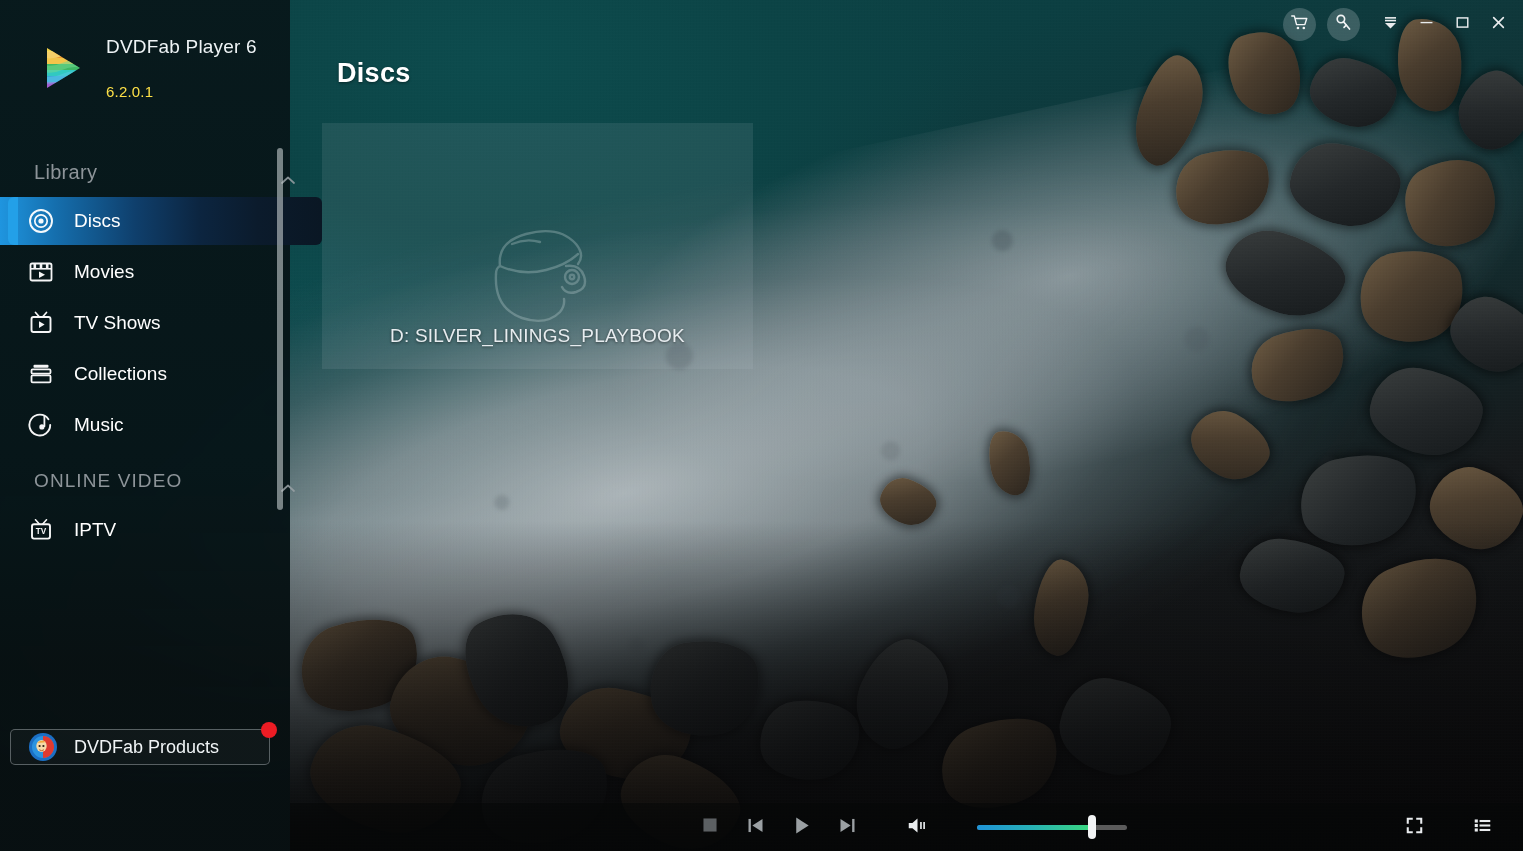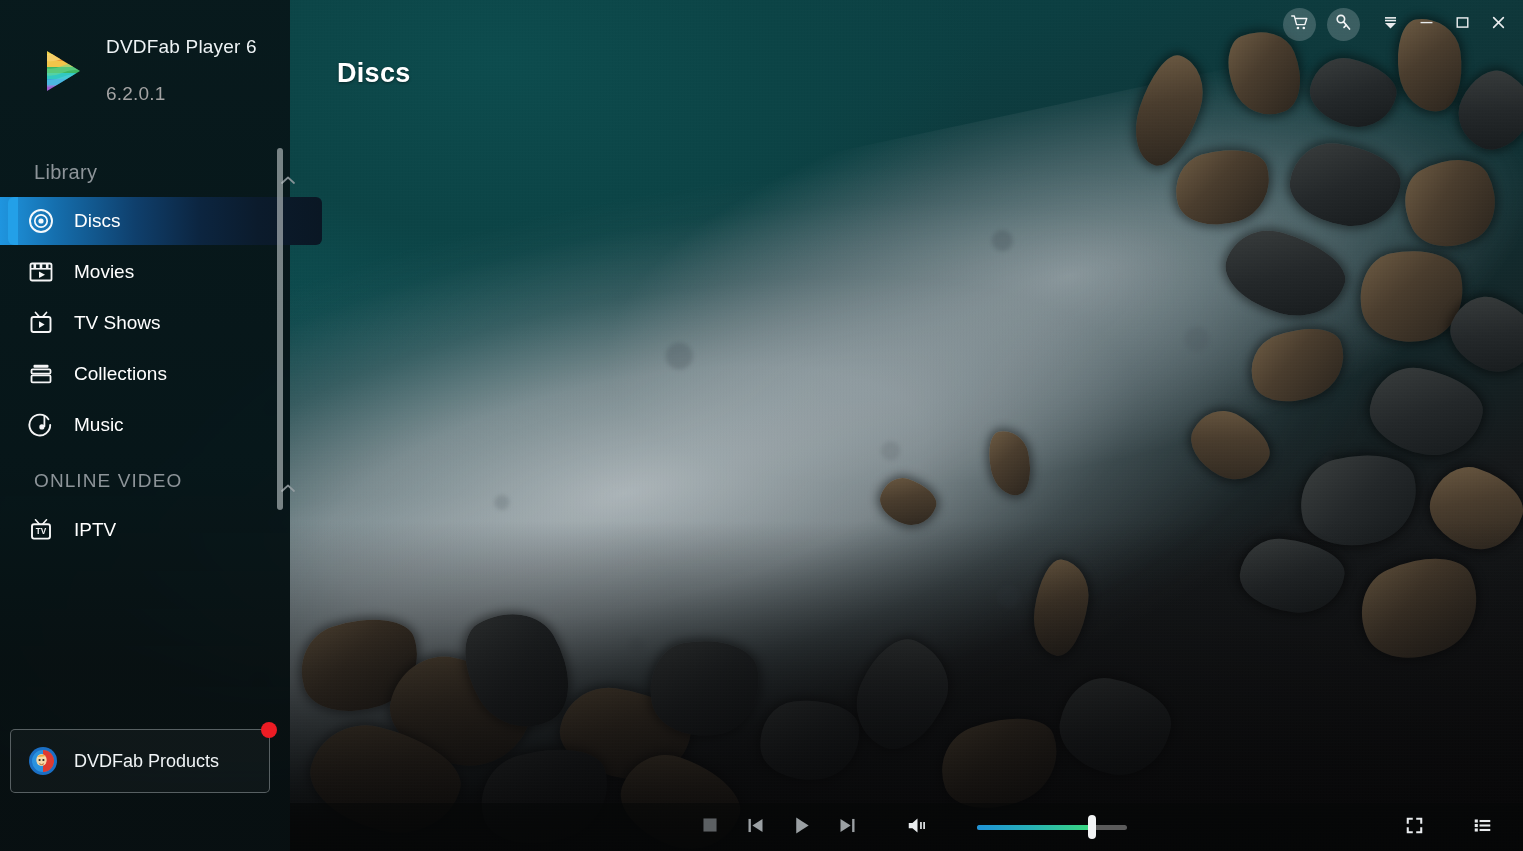--- a/index.html
+++ b/index.html
@@ -96,21 +96,21 @@
   }
   .brand {
     position: absolute; left: 0; top: 34px;
     display: flex; align-items: center; gap: 18px;
     padding-left: 36px;
     z-index: 2;
   }
   .brand-logo { width: 52px; height: 52px; flex: none; }
   .brand-text { line-height: 1.42; }
   .brand-name { font-size: 19px; color: #eef3f5; font-weight: 400; letter-spacing: .2px; }
-  .brand-ver  { font-size: 19px; color: #a3a3a3; font-weight: 400; letter-spacing: .2px; margin-top: 20px; }
+  .brand-ver  { font-size: 15px; color: #fde047; font-weight: 400; letter-spacing: .2px; margin-top: 20px; }
 
   .nav { position: absolute; left: 0; top: 150px; width: 322px; z-index: 2; }
 
   .nav-section {
     display: flex; align-items: center; justify-content: space-between;
     height: 44px; padding: 0 26px 0 34px;
     color: #8d9499; font-size: 20px; letter-spacing: .3px;
     user-select: none;
   }
   .nav-section.caps { font-size: 19px; letter-spacing: 1.1px; }
@@ -138,21 +138,21 @@
 
   .scrollbar {
     position: absolute; left: 277px; top: 148px;
     width: 6px; height: 362px; border-radius: 3px;
     background: rgba(190,198,200,0.62);
     z-index: 4;
   }
 
   .products-btn {
     position: absolute; left: 10px; top: 729px;
-    width: 260px; height: 64px;
+    width: 260px; height: 36px;
     border: 1px solid rgba(190,198,202,0.42);
     border-radius: 5px;
     display: flex; align-items: center; gap: 16px;
     padding-left: 17px;
     box-sizing: border-box;
     color: #f0f4f6; font-size: 18px;
     background: rgba(255,255,255,0.03);
     z-index: 3;
   }
   .products-icon { width: 30px; height: 30px; flex: none; }
@@ -492,20 +492,37 @@
         <svg viewBox="0 0 20 20" width="17" height="17">
           <path d="M4.3 4.3 L15.7 15.7 M15.7 4.3 L4.3 15.7" stroke="#e9ecee" stroke-width="1.9" stroke-linecap="round"></path>
         </svg>
       </span>
     </div>
   </div>
 
   <div class="content">
     <div class="page-title">Discs</div>
 
+    <div class="disc-tile">
+      <span class="disc-placeholder">
+        <svg viewBox="0 0 120 110" width="120" height="110">
+          <g fill="none" stroke="#c9dadb" stroke-width="2.4" stroke-linecap="round" stroke-linejoin="round">
+            <path d="M22 46 q-3 -24 26 -32 q33 -9 50 10 q9 11 2 20"></path>
+            <path d="M18 54 q-2 34 26 44 q24 8 38 -6 q5 -6 4 -13"></path>
+            <path d="M22 46 q22 10 46 4 q20 -5 32 -16"></path>
+            <path d="M18 54 q0 -6 4 -8"></path>
+            <path d="M88 46 q14 -2 18 10 q4 12 -8 16 q-10 3 -14 -5"></path>
+            <circle cx="94" cy="57" r="7"></circle>
+            <circle cx="94" cy="57" r="2.2"></circle>
+            <path d="M34 24 q14 -6 28 -2"></path>
+          </g>
+        </svg>
+      </span>
+      <div class="disc-label">D: SILVER_LININGS_PLAYBOOK</div>
+    </div>
   </div>
 
   <div class="controlbar">
     <div class="ctrl-center">
 
       <div class="ctrl-btn">
         <span>
           <svg viewBox="0 0 22 22" width="18" height="18">
               <rect x="3" y="3" width="16" height="16" fill="#5c6063"></rect>
             </svg>

